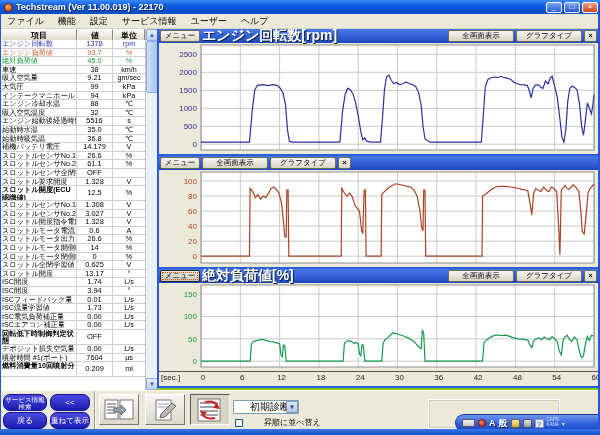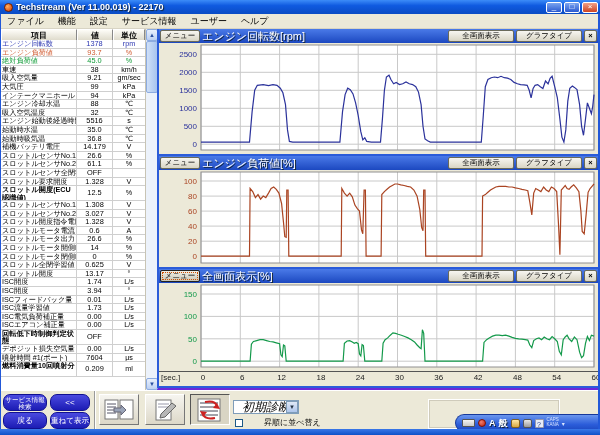--- a/index.html
+++ b/index.html
@@ -1,17 +1,17 @@
 <!DOCTYPE html>
 <html><head>
 <meta charset="utf-8">
 <style>
   html,body{margin:0;padding:0;background:#555;}
   *{box-sizing:border-box;}
-  .window{position:relative;width:600px;height:435px;background:#6d28d9;overflow:hidden;
+  .window{position:relative;width:600px;height:435px;background:#84cc16;overflow:hidden;
     font-family:"Liberation Sans","DejaVu Sans",sans-serif;}
   
   .titlebar{position:absolute;left:0;top:0;width:600px;height:14px;
     background:linear-gradient(180deg,#3c8cf8 0%,#0f5ae0 40%,#0a4cc4 100%);
     display:flex;align-items:center;padding:0 2px;color:#fff;}
   .app-icon{width:9px;height:9px;border-radius:50%;margin:0 3px 0 2px;
     background:radial-gradient(circle at 35% 35%,#ffb060,#e05818 70%,#903008);border:1px solid #702000;}
   .title-text{font-size:9px;font-weight:bold;text-shadow:1px 1px 1px #123;white-space:nowrap;flex:1;}
   .winbtns{display:flex;gap:2px;}
   .winbtn{width:16px;height:11px;border-radius:2px;border:1px solid #fff;
@@ -49,21 +49,21 @@
   .chart-panel{position:absolute;left:0;width:443px;border:2px solid #2b5cd9;border-top:none;background:#ece9d8;}
   .cp1{top:0;height:127px;}
   .cp2{top:127px;height:113px;}
   .cp3{top:240px;height:119px;}
   .chart-caption{height:14px;background:linear-gradient(180deg,#4a7ae8,#1c48c0);display:flex;align-items:center;
     padding:0 1px;gap:2px;}
   .cap-btn{background:linear-gradient(180deg,#f7f6f1,#d9d5c4);border:1px solid #6a6a5a;border-radius:2px;
     font-size:7.5px;line-height:10px;height:12px;text-align:center;color:#000;overflow:hidden;}
   .cap-menu{width:40px;}
   .cap-menu.focused{outline:1px dotted #d05000;outline-offset:-3px;border-color:#222;background:linear-gradient(180deg,#efeee6,#c9c5b4);}
-  .cap-title{flex:1;color:#fff;font-size:11px;font-weight:normal;white-space:nowrap;overflow:hidden;text-shadow:1px 1px 0 #123;}
+  .cap-title{flex:1;color:#fff;font-size:14px;font-weight:bold;white-space:nowrap;overflow:hidden;text-shadow:1px 1px 0 #123;}
   .cap-full{width:66px;}
   .cap-gtype{width:66px;}
   .cap-close{width:13px;font-weight:bold;}
   .chart-body{display:block;background:#ece9d8;}
   .time-axis{position:relative;height:14px;background:#ece9d8;border-top:1px solid #555;font-size:8px;}
   .time-axis span{position:absolute;top:1px;color:#222;}
   .time-axis .xlab{left:2px;}
   .time-axis .xtick{transform:translateX(-50%);}
   
   .bottombar{position:absolute;left:0;top:390px;width:600px;height:39px;background:#ece9d8;border-top:1px solid #fff;}
@@ -73,21 +73,21 @@
   .bb-collapse{left:50px;top:3px;width:40px;height:17px;font-size:8px;}
   .bb-back{left:3px;top:21px;width:44px;height:17px;font-size:8px;}
   .bb-overlay{left:50px;top:21px;width:40px;height:17px;font-size:7.5px;}
   .tool-sep{position:absolute;left:94px;top:0;width:2px;height:39px;border-left:1px solid #999;border-right:1px solid #fff;}
   .iconbtn{position:absolute;top:3px;width:40px;height:31px;background:linear-gradient(180deg,#f6f5f0,#ddd8c8);
     border:1px solid;border-color:#fff #777 #777 #fff;display:flex;align-items:center;justify-content:center;}
   .iconbtn.pressed{border-color:#555 #fff #fff #555;background:#d9d5c4;}
   .ib1{left:99px;}.ib2{left:145px;}.ib3{left:190px;}
   .mode-select{position:absolute;left:233px;top:9px;width:66px;height:14px;background:#fff;border:1px solid #7f9db9;
     display:flex;align-items:center;}
-  .mode-select .val{flex:1;font-size:12px;padding-left:8px;white-space:nowrap;overflow:hidden;font-style:italic;}
+  .mode-select .val{flex:1;font-size:10px;padding-left:16px;white-space:nowrap;overflow:hidden;}
   .mode-select .arrow{width:12px;height:12px;background:linear-gradient(180deg,#dfe8f6,#aec6ec);border:1px solid #7f9db9;
     font-size:6px;line-height:11px;text-align:center;color:#234;}
   .sort-check{position:absolute;left:235px;top:26px;display:flex;align-items:center;gap:3px;}
   .checkbox{width:8px;height:8px;background:#fff;border:1px solid #1d5987;}
   .sort-check .lbl{font-size:8px;margin-left:18px;}
   .ghost-box{position:absolute;left:428px;top:8px;width:132px;height:30px;border:1px solid #fff;box-shadow:inset 0 0 0 1px #cfcbbb;}
   
   .ime-bar{position:absolute;left:455px;top:414px;width:145px;height:18px;
     background:linear-gradient(180deg,#6a96ee,#2b5cd9 60%,#1c48c0);border:1px solid #16389a;border-right:none;
     border-radius:9px 0 0 9px;display:flex;align-items:center;gap:3px;padding:0 3px 0 6px;color:#fff;}
@@ -366,21 +366,20 @@
           <line x1="42" y1="101.2" x2="435" y2="101.2" stroke="#c9c9c9" stroke-width="1"></line>
           <text x="38" y="104.2" text-anchor="end" font-size="8" fill="#2b329b" font-family="&quot;Liberation Sans&quot;,sans-serif">0</text>
           <rect x="42" y="2" width="393" height="105" fill="none" stroke="#909090"></rect>
           <polyline points="42.0,99.1 90.5,99.1 93.1,68.9 95.7,47.3 98.3,42.3 104.2,41.6 109.5,42.6 114.0,41.6 118.0,42.3 121.3,45.2 123.9,49.8 126.5,61.7 128.5,86.9 130.4,98.4 133.7,99.1 180.9,99.1 183.5,68.9 186.1,51.6 188.7,45.2 191.3,46.6 194.0,50.9 196.6,59.9 199.2,72.5 201.8,88.7 203.8,96.9 205.8,94.8 207.7,98.4 212.3,99.1 221.5,99.1 223.4,76.1 225.4,47.3 227.4,34.0 230.0,32.2 231.9,36.5 234.6,40.8 237.2,39.4 240.5,41.6 243.7,40.8 247.0,39.0 250.3,40.8 253.6,41.6 256.8,43.7 259.5,49.1 262.1,61.7 264.0,83.3 266.0,95.9 268.6,97.7 271.3,99.1 322.3,99.1 324.3,72.5 326.3,43.7 328.9,36.5 332.2,34.7 335.4,34.0 338.7,34.7 342.0,33.3 345.3,34.7 348.5,35.1 351.8,36.5 355.1,39.4 358.4,40.8 361.6,41.6 364.9,41.9 368.2,42.3 370.2,47.3 372.1,54.9 374.1,45.5 376.1,42.3 378.7,41.6 381.3,43.7 383.9,45.5 386.5,38.0 389.1,40.8 391.1,35.4 393.1,33.3 395.7,43.7 398.3,54.5 400.9,76.1 402.9,94.1 404.9,99.1 406.8,86.9 408.8,58.1 410.8,45.2 413.4,43.0 415.4,44.4 418.0,46.6 420.6,61.7 422.6,83.3 424.5,92.3 426.5,76.1 428.4,59.9 430.4,65.3 432.4,70.7 433.7,63.5 435.0,51.6" fill="none" stroke="#2b329b" stroke-width="1.2"></polyline>
         </svg>
     </div>
 
     <div class="chart-panel cp2">
       <div class="chart-caption">
         <div class="cap-btn cap-menu">メニュー</div>
-        <div class="cap-title">エンジン負荷値[%]</div>
         <div class="cap-btn cap-full">全画面表示</div>
         <div class="cap-btn cap-gtype">グラフタイプ</div>
         <div class="cap-btn cap-close">×</div>
       </div>
       <svg class="chart-body" width="439" height="97">
           <rect x="42" y="2" width="393" height="91" fill="#ffffff"></rect>
           <line x1="42.0" y1="2" x2="42.0" y2="93" stroke="#c9c9c9" stroke-width="1"></line>
           <line x1="81.3" y1="2" x2="81.3" y2="93" stroke="#c9c9c9" stroke-width="1"></line>
           <line x1="120.6" y1="2" x2="120.6" y2="93" stroke="#c9c9c9" stroke-width="1"></line>
           <line x1="159.9" y1="2" x2="159.9" y2="93" stroke="#c9c9c9" stroke-width="1"></line>
@@ -404,21 +403,21 @@
           <line x1="42" y1="86.2" x2="435" y2="86.2" stroke="#c9c9c9" stroke-width="1"></line>
           <text x="38" y="89.2" text-anchor="end" font-size="8" fill="#aa4422" font-family="&quot;Liberation Sans&quot;,sans-serif">0</text>
           <rect x="42" y="2" width="393" height="91" fill="none" stroke="#909090"></rect>
           <polyline points="42.0,86.2 90.5,86.2 91.1,18.5 93.7,21.6 96.4,27.6 99.0,24.6 101.6,29.1 104.2,26.1 106.8,27.6 109.5,23.1 112.1,18.5 114.7,17.0 117.3,19.3 119.9,23.1 122.6,33.6 124.5,52.4 125.8,66.7 127.2,67.4 127.8,20.0 129.1,20.0 129.8,86.2 182.2,86.2 182.8,18.5 185.4,23.1 188.1,26.1 190.7,23.1 193.3,26.8 195.9,35.1 198.5,38.9 200.5,41.1 202.5,59.9 203.8,63.7 205.1,20.0 206.4,20.0 207.1,86.2 222.1,86.2 222.8,24.6 225.4,21.6 228.0,19.3 230.6,17.0 233.3,15.5 235.9,14.0 238.5,14.0 241.8,14.8 245.1,15.5 248.3,16.3 251.6,17.0 254.9,20.0 258.1,26.1 260.8,39.6 262.7,57.7 264.0,60.7 264.7,20.0 266.0,20.0 266.7,86.2 323.0,86.2 323.6,26.1 326.3,24.6 328.9,22.3 331.5,20.0 334.1,18.5 336.8,17.0 340.0,16.3 343.3,16.3 346.6,16.3 349.9,17.0 353.1,17.0 356.4,17.8 359.7,18.5 362.9,19.3 366.2,20.0 368.8,20.8 370.8,32.1 372.8,44.9 374.7,23.1 376.7,18.5 379.3,20.0 381.9,21.6 384.6,17.0 387.2,20.0 389.8,21.6 392.4,17.0 395.0,18.5 397.7,21.6 399.6,56.1 400.9,84.7 402.3,20.0 404.2,17.8 406.2,15.5 408.1,18.5 410.1,19.3 412.1,17.0 414.7,14.8 417.3,17.8 419.9,21.6 421.9,41.1 423.2,61.4 425.2,63.7 427.1,44.9 429.1,22.3 431.1,18.5 433.0,16.3 435.0,14.0" fill="none" stroke="#aa4422" stroke-width="1.2"></polyline>
         </svg>
     </div>
 
     <div class="chart-panel cp3">
       <div class="chart-caption">
         <div class="cap-btn cap-menu focused">メニュー</div>
-        <div class="cap-title">全画面表示[%]</div>
+        <div class="cap-title">絶対負荷値[%]</div>
         <div class="cap-btn cap-full">全画面表示</div>
         <div class="cap-btn cap-gtype">グラフタイプ</div>
         <div class="cap-btn cap-close">×</div>
       </div>
       <svg class="chart-body" width="439" height="88">
           <rect x="42" y="2" width="393" height="82" fill="#ffffff"></rect>
           <line x1="42.0" y1="2" x2="42.0" y2="84" stroke="#c9c9c9" stroke-width="1"></line>
           <line x1="81.3" y1="2" x2="81.3" y2="84" stroke="#c9c9c9" stroke-width="1"></line>
           <line x1="120.6" y1="2" x2="120.6" y2="84" stroke="#c9c9c9" stroke-width="1"></line>
           <line x1="159.9" y1="2" x2="159.9" y2="84" stroke="#c9c9c9" stroke-width="1"></line>

